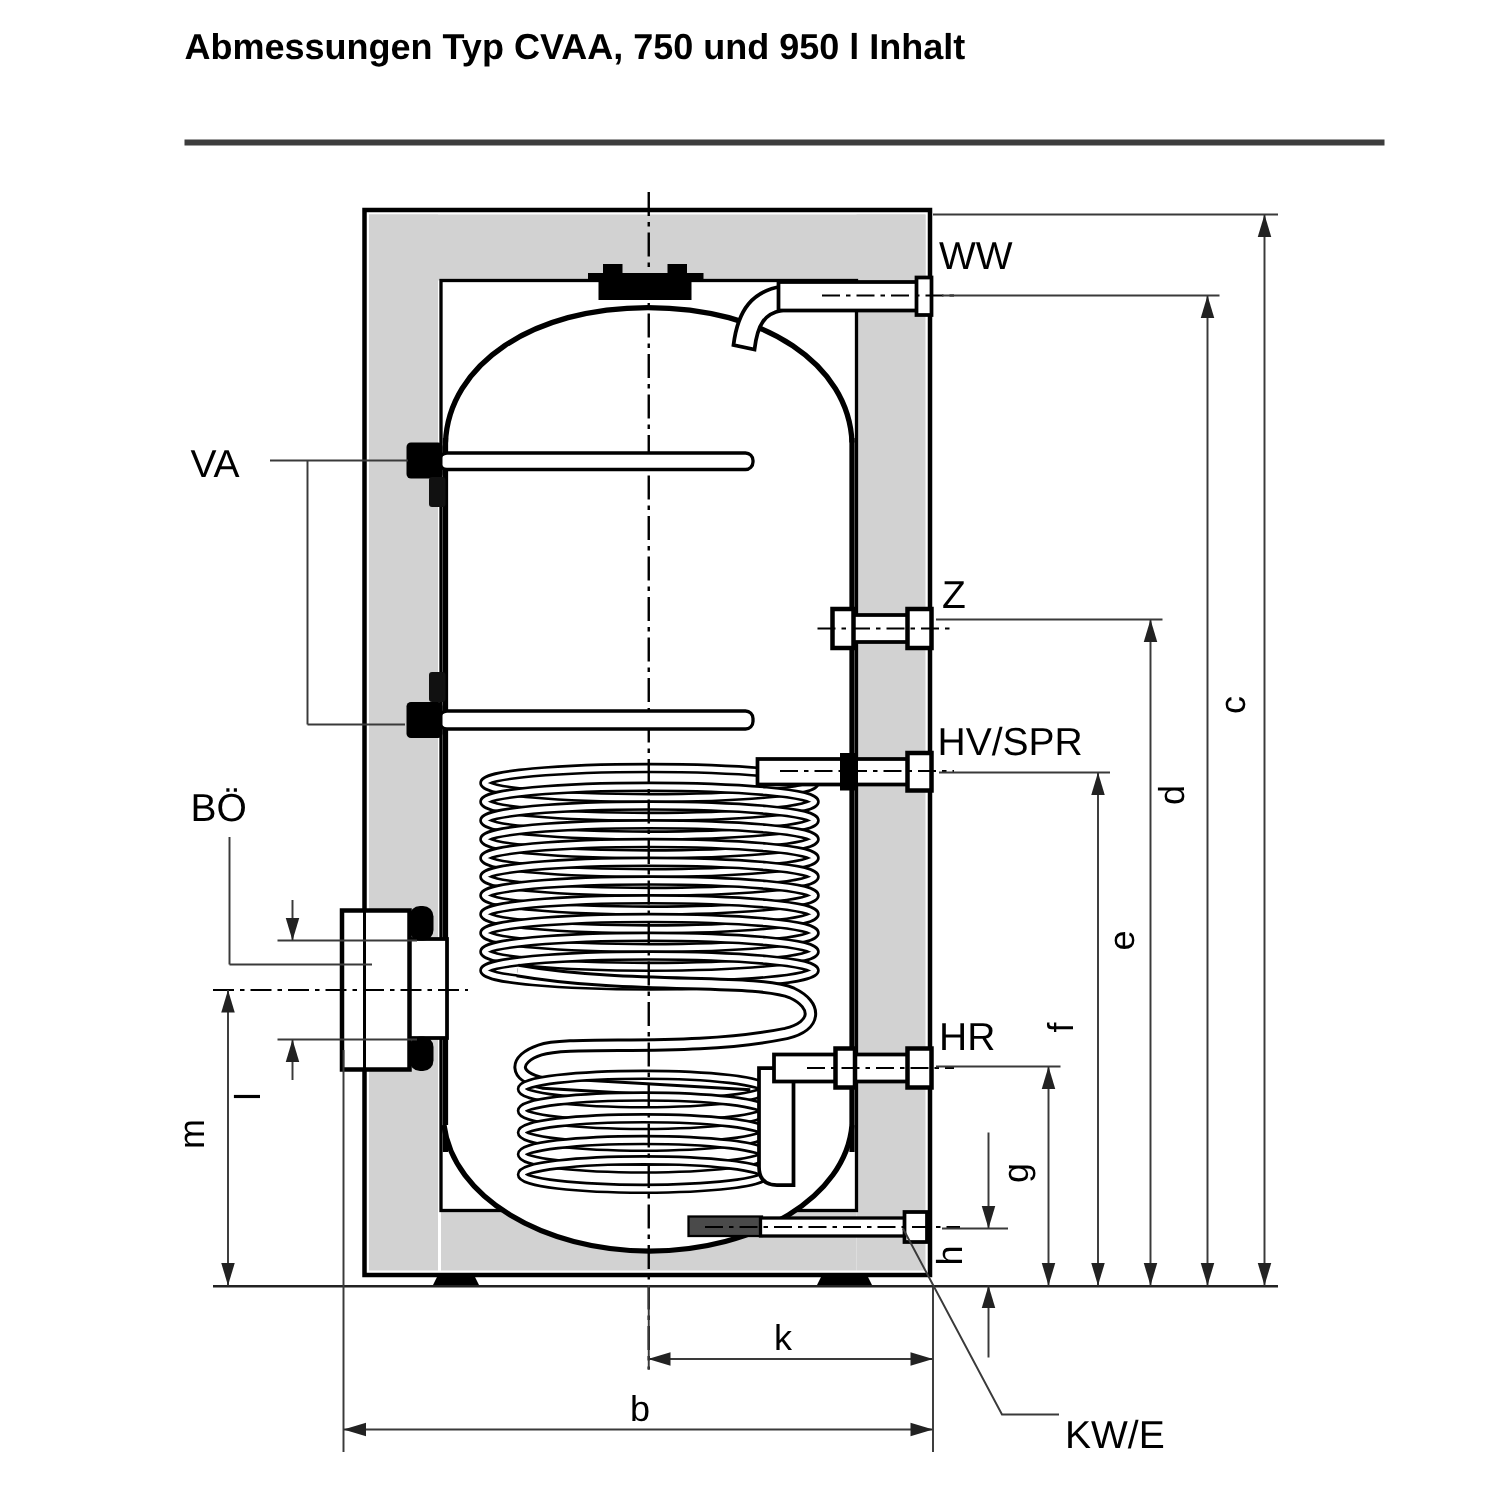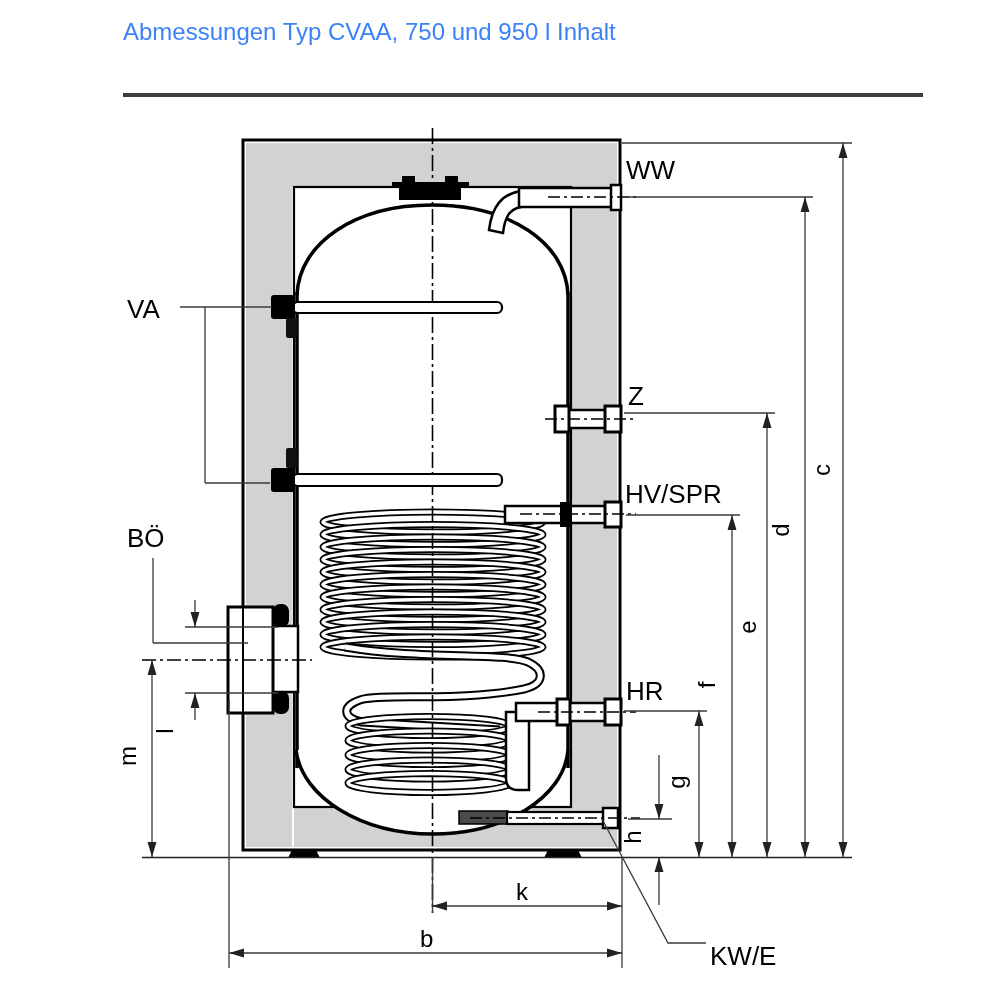--- a/index.html
+++ b/index.html
@@ -1,19 +1,19 @@
 <!DOCTYPE html>
 <html><head>
 <meta charset="utf-8">
 <style>
   html,body{margin:0;padding:0;background:#fff;}
   body{width:1000px;height:1000px;position:relative;overflow:hidden;
        font-family:"Liberation Sans", sans-serif;}
   .page-title{position:absolute;left:123px;top:18px;width:820px;
-       font-size:24px;font-weight:normal;color:#3b82f6;letter-spacing:0px;}
+       font-size:24px;font-weight:bold;color:#000000;letter-spacing:0px;}
   .title-rule{position:absolute;left:123px;top:93px;width:800px;height:4px;background:#3d3d3d;}
   svg{position:absolute;left:0;top:0;}
   svg text{font-family:"Liberation Sans", sans-serif;font-size:24px;fill:#000;}
   svg text.big{font-size:26px;}
 </style>
 </head>
 <body>
 
 <div class="page-title">Abmessungen Typ CVAA, 750 und 950 l Inhalt</div>
 <div class="title-rule"></div>

